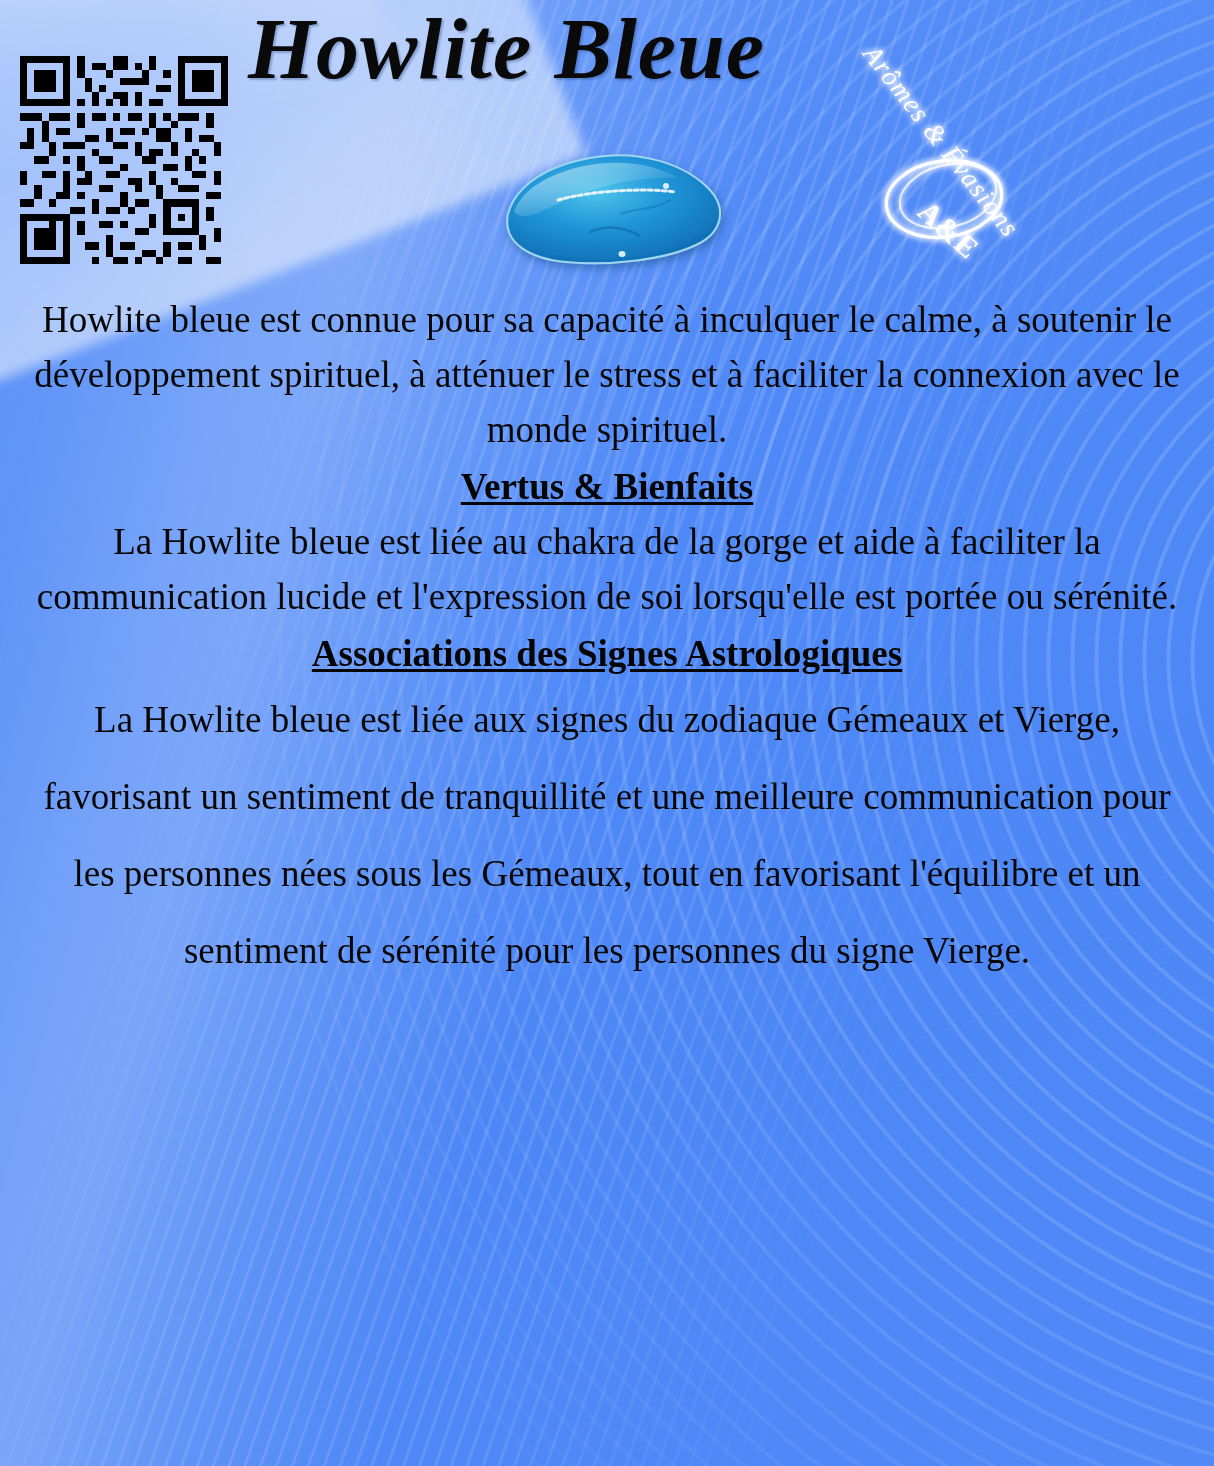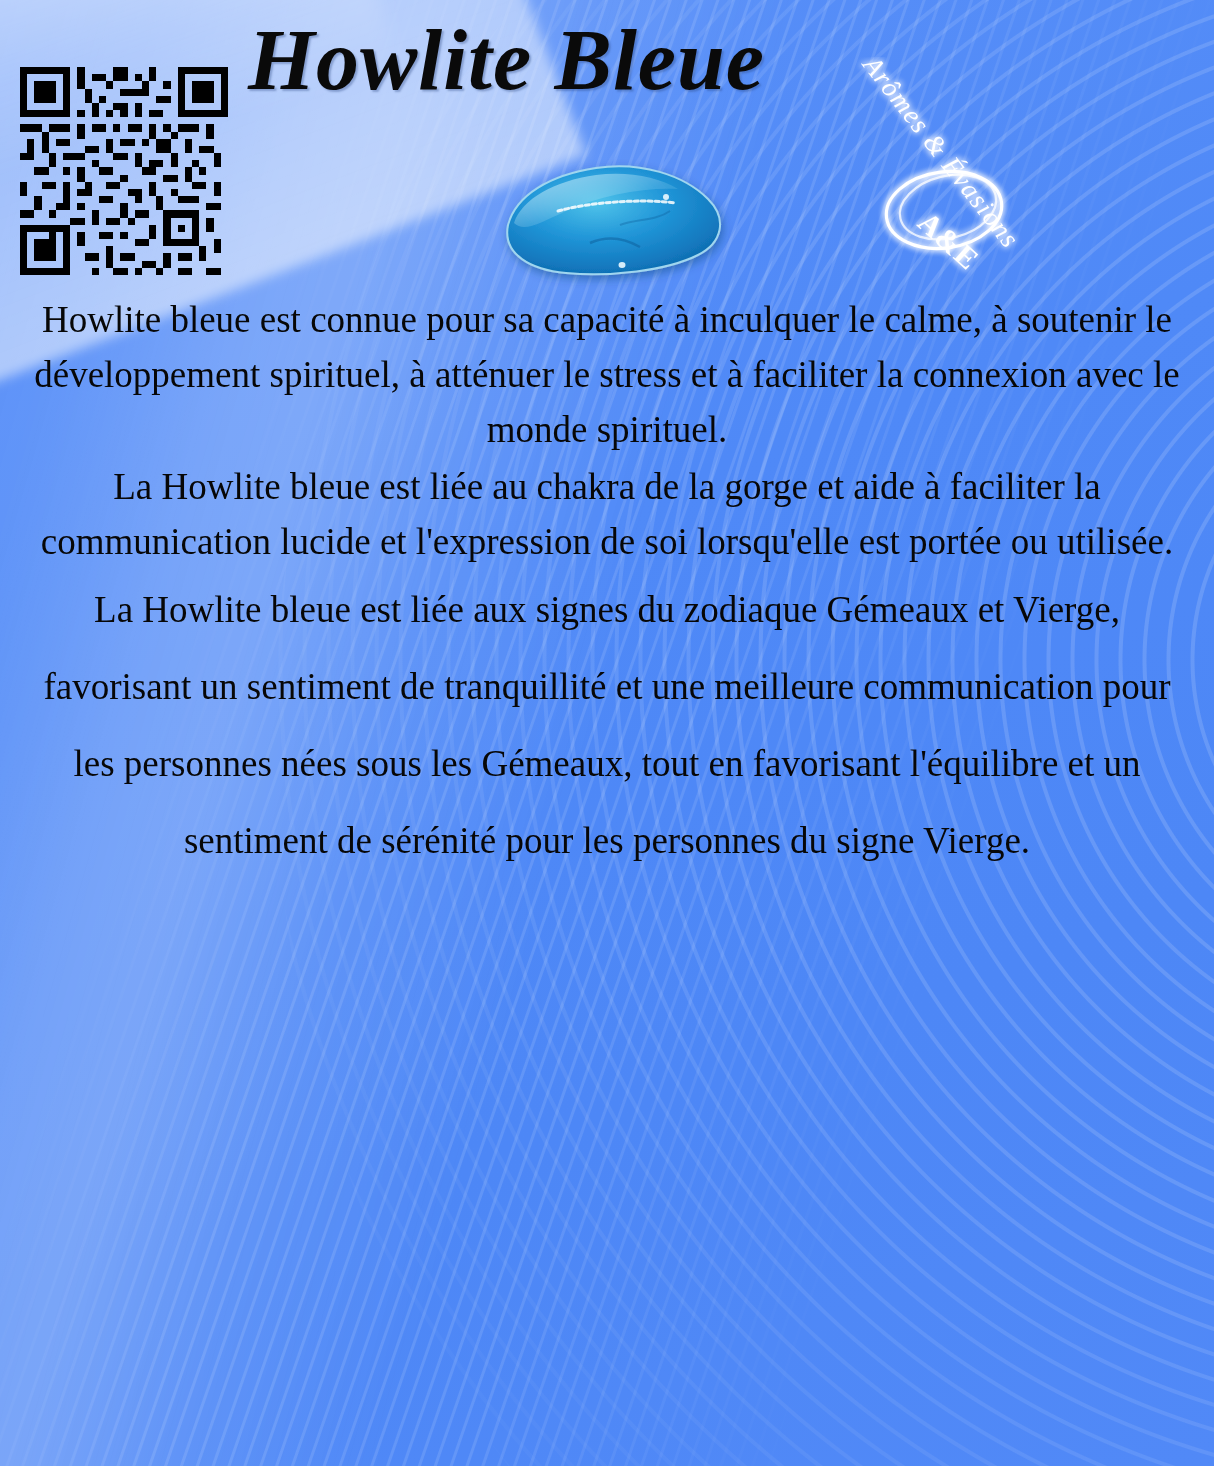--- a/index.html
+++ b/index.html
@@ -104,21 +104,21 @@
     width: 560px;
     height: 230px;
     transform: rotate(-14deg) translateY(-88px);
     background: linear-gradient(180deg, rgba(255,255,255,0.55) 0%, rgba(255,255,255,0.18) 60%, rgba(255,255,255,0.0) 100%);
     filter: blur(9px);
   }
 
   
   .header {
     position: absolute;
-    top: 11px;
+    top: 0;
     left: 0;
     width: 1090px;
     height: 290px;
   }
 
   .qr {
     position: absolute;
     left: 20px;
     top: 56px;
     width: 208px;
@@ -407,20 +407,22 @@
           <text x="72" y="168" transform="rotate(42 72 168)" fill="#ffffff" font-family="'Liberation Serif','DejaVu Serif',serif" font-weight="700" font-size="30" letter-spacing="1">A&amp;E</text>
         </g>
       </svg>
     </div>
   </div>
 
   <div class="content">
 
     <p class="para">Howlite bleue est connue pour sa capacité à inculquer le calme, à soutenir le développement spirituel, à atténuer le stress et à faciliter la connexion avec le monde spirituel.</p>
 
-
-    <p class="para">La Howlite bleue est liée au chakra de la gorge et aide à faciliter la communication lucide et l'expression de soi lorsqu'elle est portée ou utilisée.</p>
-
+    <h2 class="section-heading">Vertus &amp; Bienfaits</h2>
+
+    <p class="para">La Howlite bleue est liée au chakra de la gorge et aide à faciliter la communication lucide et l'expression de soi lorsqu'elle est portée ou sérénité.</p>
+
+    <h2 class="section-heading">Associations des Signes Astrologiques</h2>
     <p class="para tight">La Howlite bleue est liée aux signes du zodiaque Gémeaux et Vierge, favorisant un sentiment de tranquillité et une meilleure communication pour les personnes nées sous les Gémeaux, tout en favorisant l'équilibre et un sentiment de sérénité pour les personnes du signe Vierge.</p>
 
   </div>
 
 </div>
 
 </body></html>

